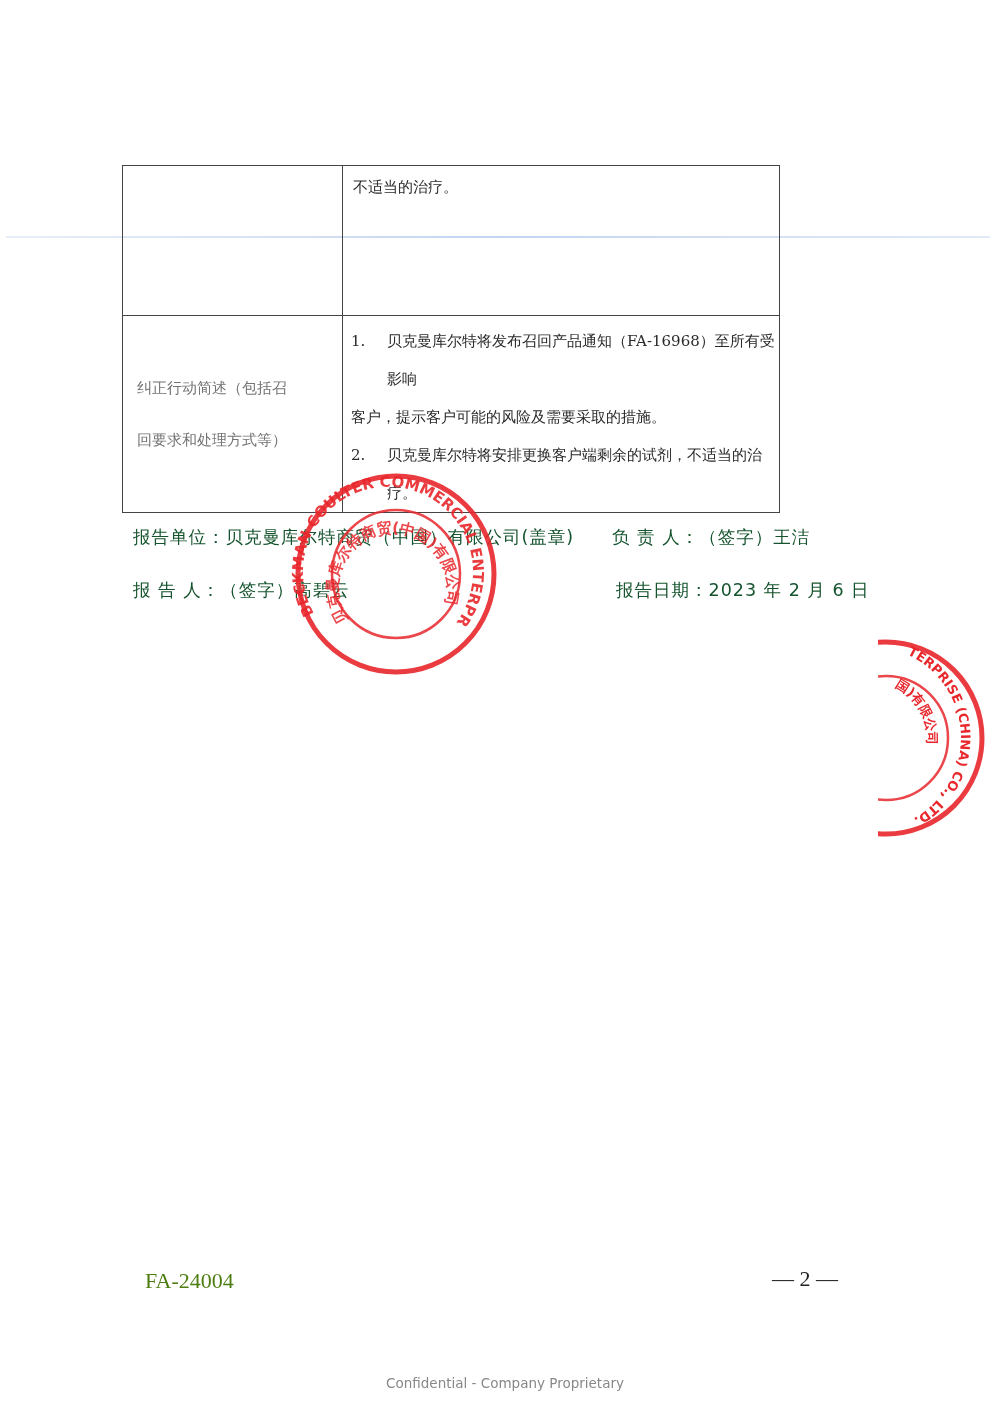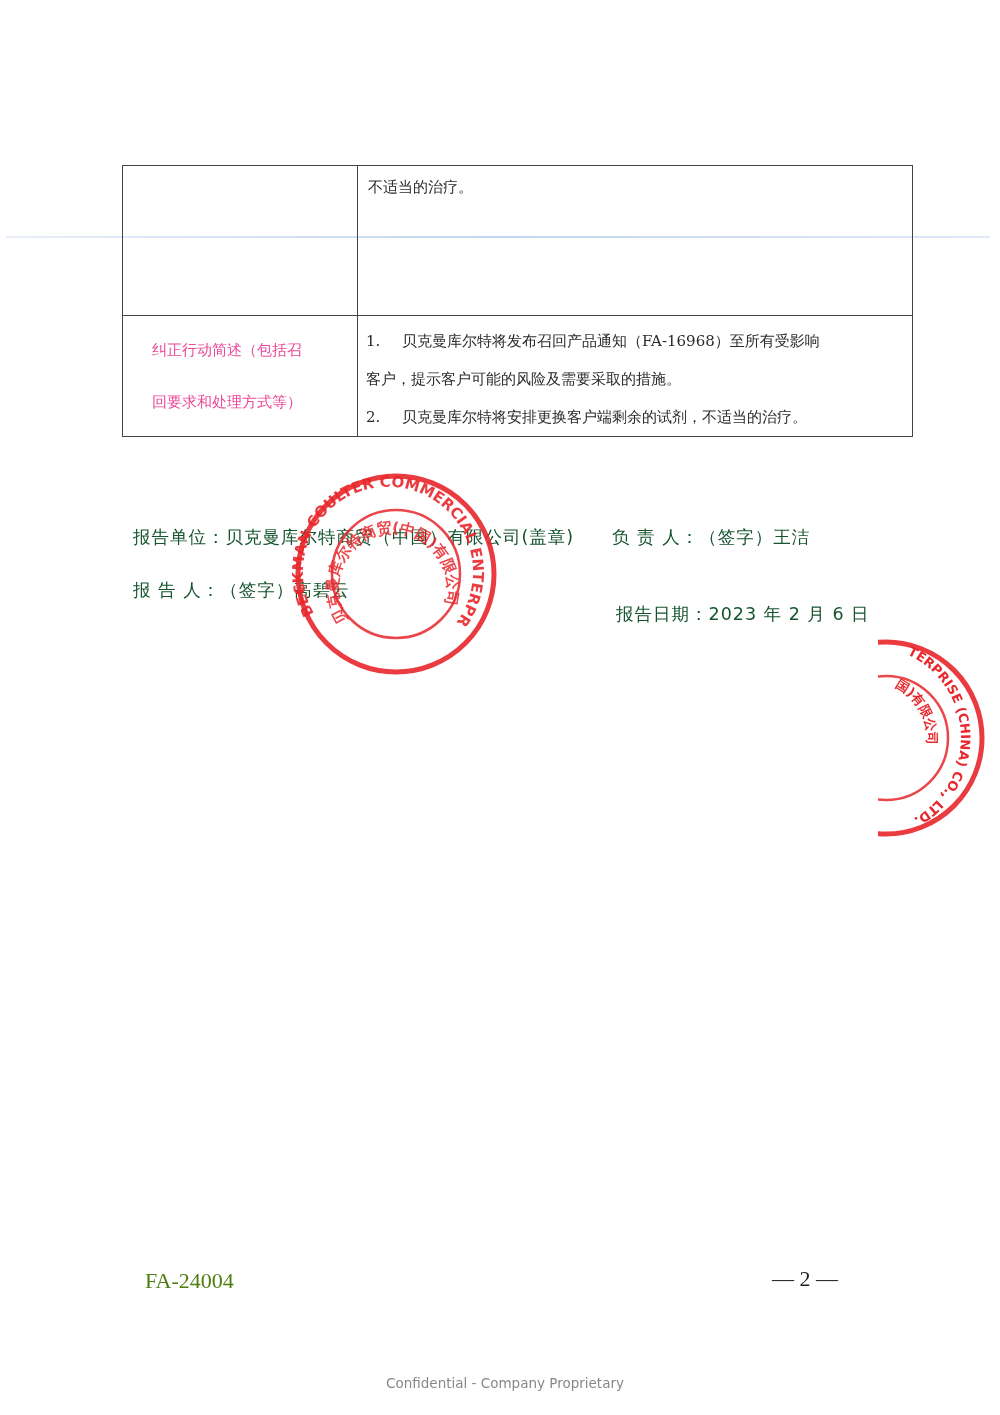--- a/index.html
+++ b/index.html
@@ -1,27 +1,27 @@
 <!DOCTYPE html>
 <html><head>
 <meta charset="utf-8">
 <style>
   html, body { margin:0; padding:0; }
   body { width:1000px; height:1415px; background:#ffffff; position:relative; overflow:hidden;
          font-family:"DejaVu Sans", sans-serif; color:#222; }
   .scanline { position:absolute; left:6px; top:236px; width:984px; height:2px;
               background:linear-gradient(90deg, rgba(180,200,235,0.3), rgba(170,195,235,0.7), rgba(180,200,235,0.4)); }
-  table.report { position:absolute; left:122px; top:165px; width:791px; border-collapse:collapse; }
+  table.report { position:absolute; left:122px; top:165px; width:658px; border-collapse:collapse; }
   table.report td { border:1.5px solid #444; vertical-align:top; padding:0; }
   td.lbl { width:205px; }
   td.cnt { }
   .row1 { height:150px; }
   .row1 .cnt div { padding:12px 0 0 10px; font-family:"DejaVu Serif", serif; font-size:15px; color:#2a2a2a; }
   .row2 { height:120px; }
-  .row2 .lbl { vertical-align:middle; padding:0 0 0 29px; font-size:15px; line-height:52px; color:#ec4899; }
+  .row2 .lbl { vertical-align:middle; padding:0 0 0 14px; font-size:15px; line-height:52px; color:#737373; }
   .row2 .cnt { font-family:"DejaVu Serif", serif; font-size:15px; color:#2a2a2a; padding:6px 0 0 8px; line-height:38px; }
   .item { display:flex; }
   .num { width:36px; flex:none; }
   .sig { position:absolute; font-size:17.5px; color:#14532d; letter-spacing:1px; white-space:nowrap; }
   .stamp { position:absolute; }
   .footer-left { position:absolute; left:145px; top:1268px; font-family:"Liberation Serif", serif; font-size:22px; color:#4d7c0f; }
   .footer-right { position:absolute; left:772px; top:1266px; font-family:"Liberation Serif", serif; font-size:22px; color:#222; }
   .confidential { position:absolute; left:0; width:1010px; top:1375px; text-align:center; font-family:"DejaVu Sans", sans-serif; font-size:13.5px; color:#888; }
 </style>
 </head>
@@ -59,21 +59,21 @@
 
 <div class="sig" style="left:133px; top:525px;">
   <span>报告单位：</span><span>贝克曼库尔特商贸（中国）有限公司(盖章)</span>
 </div>
 <div class="sig" style="left:612px; top:525px;">
   <span>负 责 人：（签字）</span><span>王洁</span>
 </div>
 <div class="sig" style="left:133px; top:578px;">
   <span>报 告 人：（签字）</span><span>高碧云</span>
 </div>
-<div class="sig" style="left:616px; top:578px;margin-top:24px;">
+<div class="sig" style="left:616px; top:578px;">
   <span>报告日期：</span><span>2023 年 2 月 6 日</span>
 </div>
 
 <svg class="stamp" style="left:288px; top:470px;" width="220" height="210" viewBox="0 0 220 210">
   <defs>
     <path id="outerArc" d="M 30,150 A 85,85 0 1,1 170,150"></path>
     <path id="innerArc" d="M 60,150 A 55,55 0 1,1 155,140"></path>
   </defs>
   <circle cx="108" cy="104" r="98" fill="none" stroke="#e8262b" stroke-width="5" opacity="0.9"></circle>
   <circle cx="108" cy="104" r="64" fill="none" stroke="#e8262b" stroke-width="2.5" opacity="0.85"></circle>

